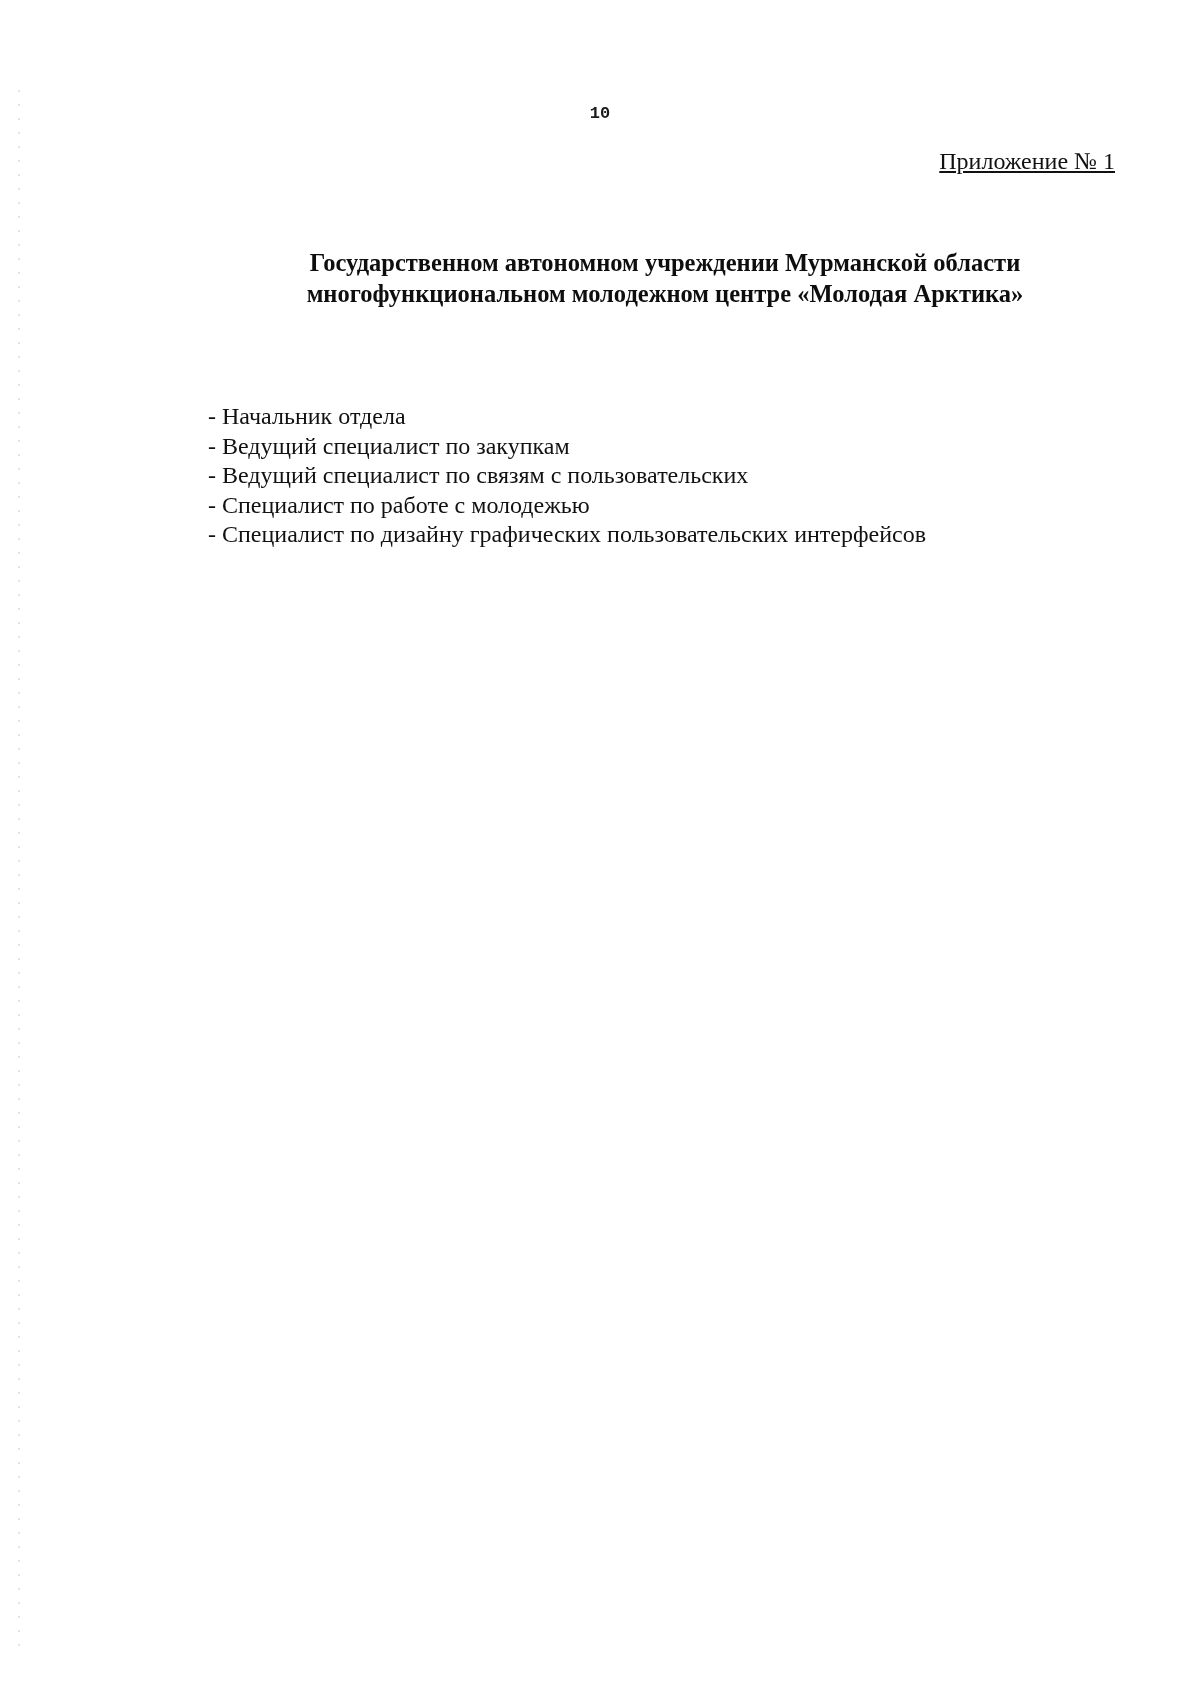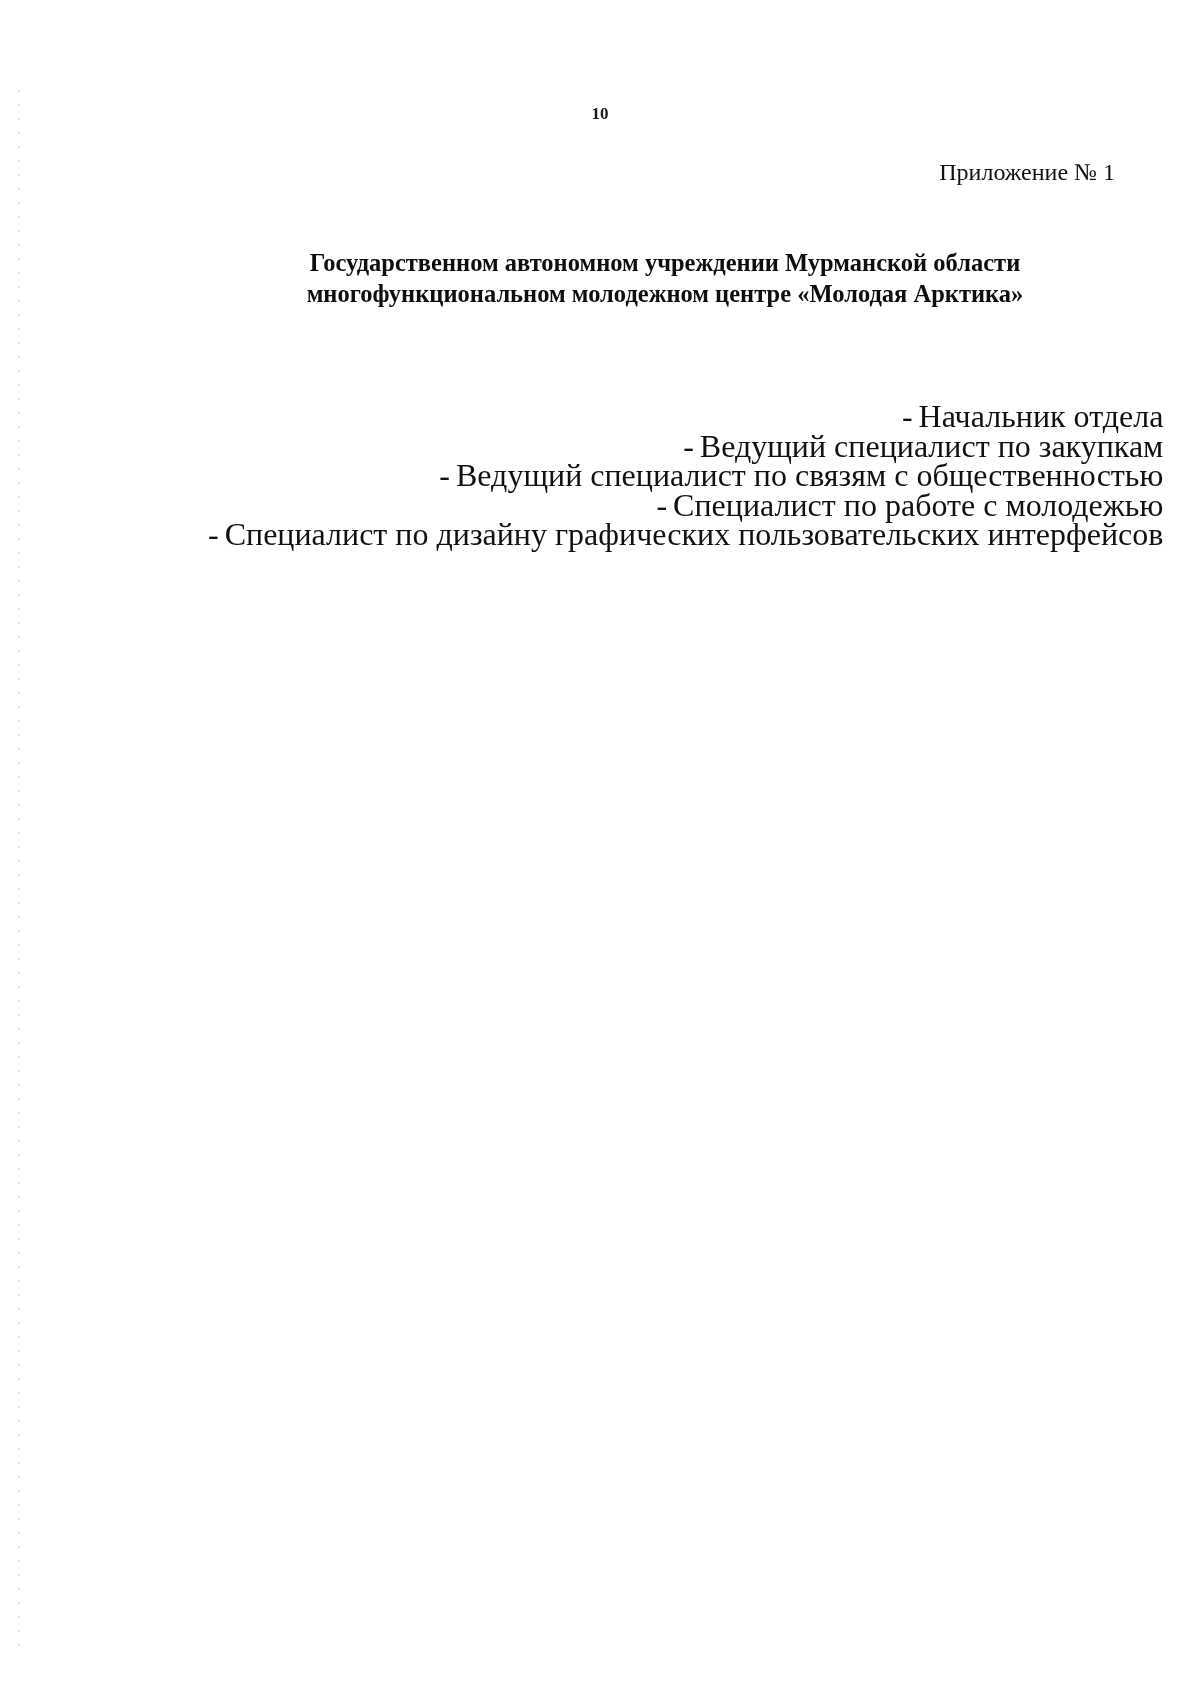--- a/index.html
+++ b/index.html
@@ -30,32 +30,33 @@
       height: 1560px;
       background-image: repeating-linear-gradient(to bottom, #d8d8d8 0 2px, transparent 2px 14px);
       opacity: 0.7;
     }
     .page-number {
       position: absolute;
       top: 104px;
       left: 0;
       width: 1200px;
       text-align: center;
-      font-family: Liberation Serif, serif;
+      font-family: Liberation Mono, monospace;
       font-size: 17px;
       font-weight: bold;
       letter-spacing: 0px;
       color: #1a1a1a;
     }
     .appendix-label {
       position: absolute;
-      top: 159px;
+      top: 148px;
       right: 85px;
       font-size: 24px;
       color: #111111;
+      text-decoration: underline;
     }
     .doc-title {
       position: absolute;
       top: 247px;
       left: 265px;
       width: 800px;
       text-align: center;
       font-family: "Liberation Serif", serif;
       font-weight: bold;
       font-size: 24.5px;
@@ -66,24 +67,23 @@
       display: block;
       white-space: nowrap;
     }
     .positions-list {
       position: absolute;
       top: 402px;
       left: 208px;
       margin: 0;
       padding: 0;
       list-style: none;
-      font-size: 32px;
+      font-size: 24px;
       line-height: 29.5px;
       color: #111111;
-      text-align: right;
     }
     .positions-list li {
       white-space: nowrap;
     }
     .positions-list .dash {
       margin-right: 6px;
     }
   </style>
 </head>
 <body>
@@ -96,17 +96,17 @@
   <div class="appendix-label">Приложение № 1</div>
 
   <div class="doc-title">
     <span class="line">Государственном автономном учреждении Мурманской области</span>
     <span class="line">многофункциональном молодежном центре «Молодая Арктика»</span>
   </div>
 
   <ul class="positions-list">
     <li><span class="dash">-</span><span>Начальник отдела</span></li>
     <li><span class="dash">-</span><span>Ведущий специалист по закупкам</span></li>
-    <li><span class="dash">-</span><span>Ведущий специалист по связям с общественностью</span></li>
+    <li><span class="dash">-</span><span>Ведущий специалист по связям с пользовательских</span></li>
     <li><span class="dash">-</span><span>Специалист по работе с молодежью</span></li>
     <li><span class="dash">-</span><span>Специалист по дизайну графических пользовательских интерфейсов</span></li>
   </ul>
 </div>
 
 </body></html>

